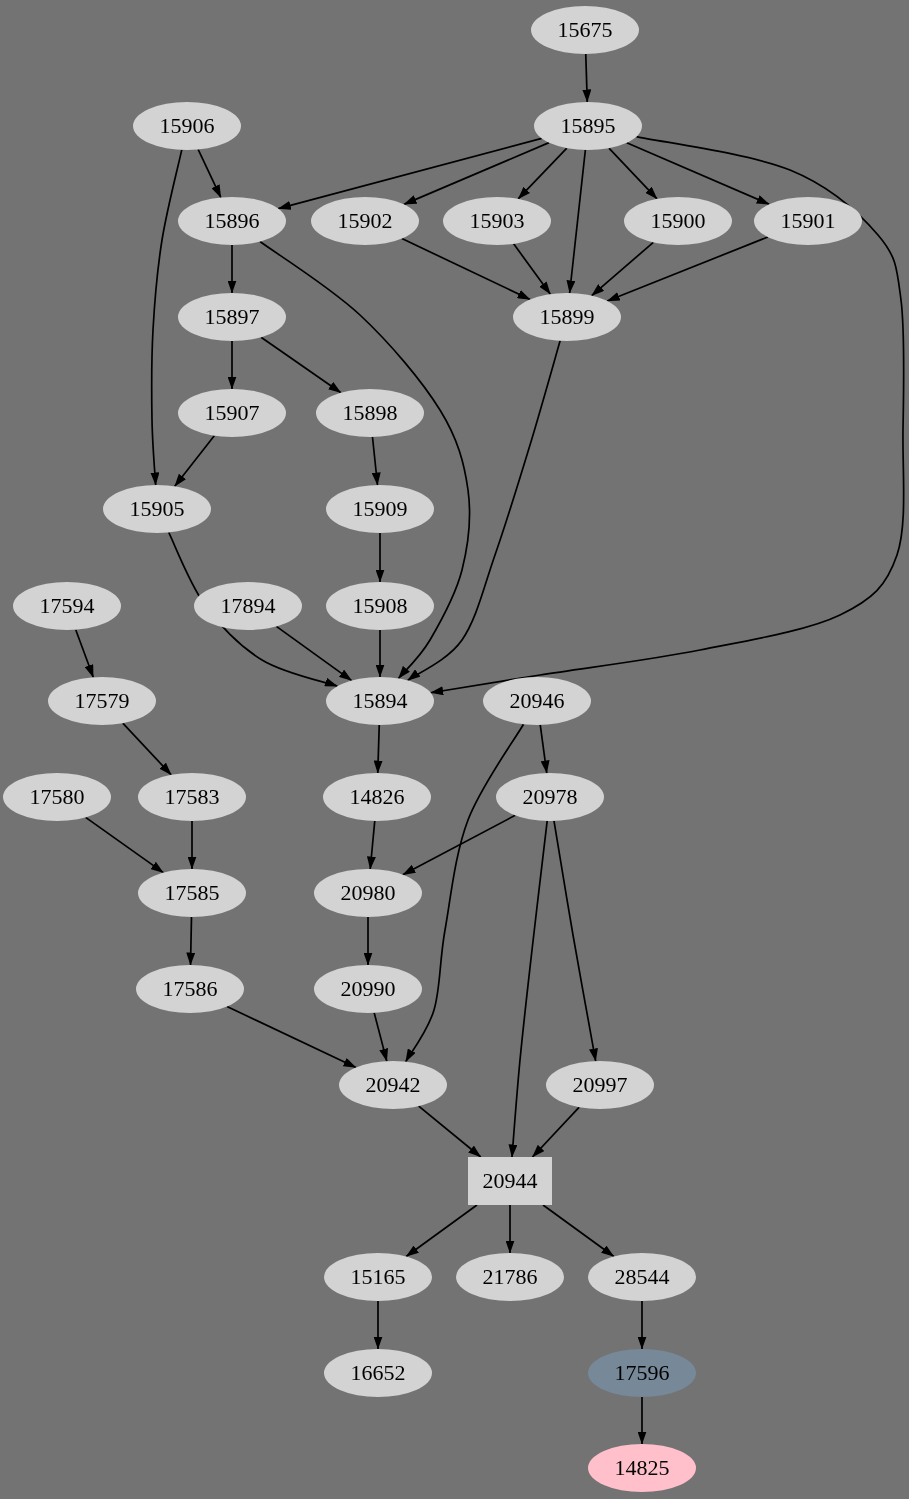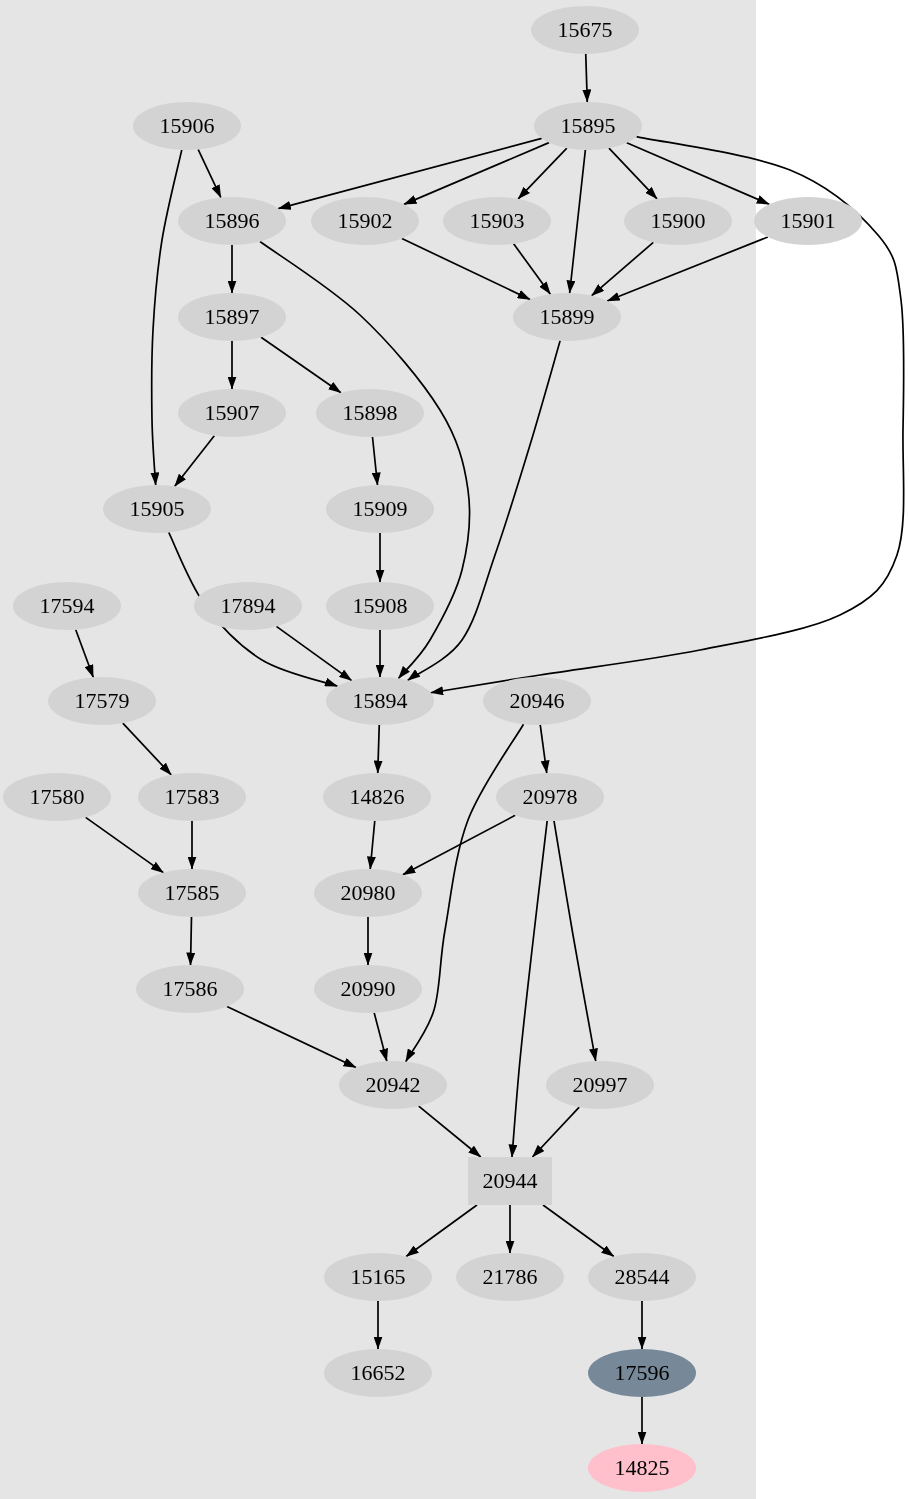--- a/index.html
+++ b/index.html
@@ -1,16 +1,16 @@
 <!DOCTYPE html>
 <html><head>
 <meta charset="utf-8">
 <style>
   html, body { margin: 0; padding: 0; background: #ffffff; }
-  .canvas-wrap { width: 756px; height: 1499px; background: #e5e5e5; }
+  .canvas-wrap { width: 909px; height: 1499px; background: #737373; }
   svg { display: block; }
   .edge { fill: none; stroke-width: 1.7px; }
   .node-label {
     font-family: "Liberation Serif", "DejaVu Serif", serif;
     font-size: 22px;
     text-anchor: middle;
   }
 </style>
 </head>
 <body>

